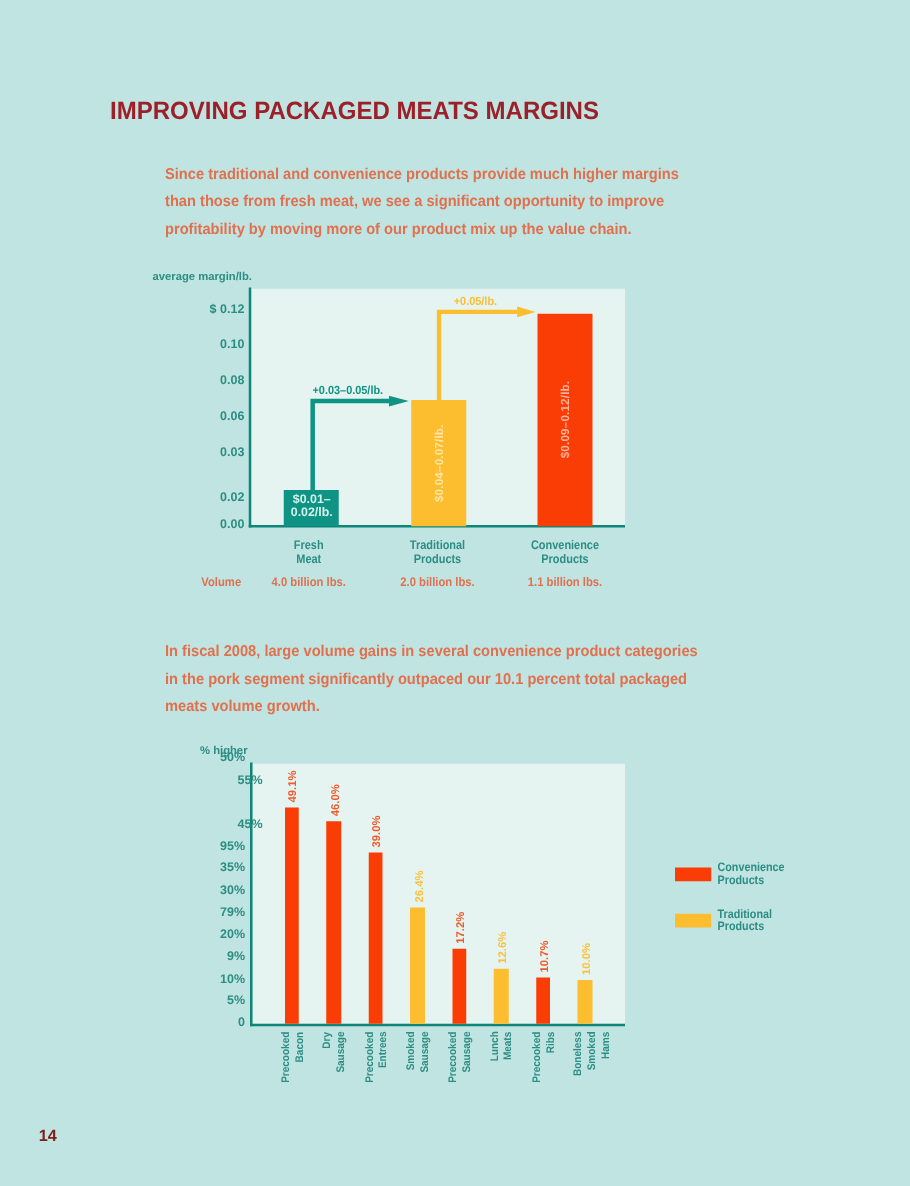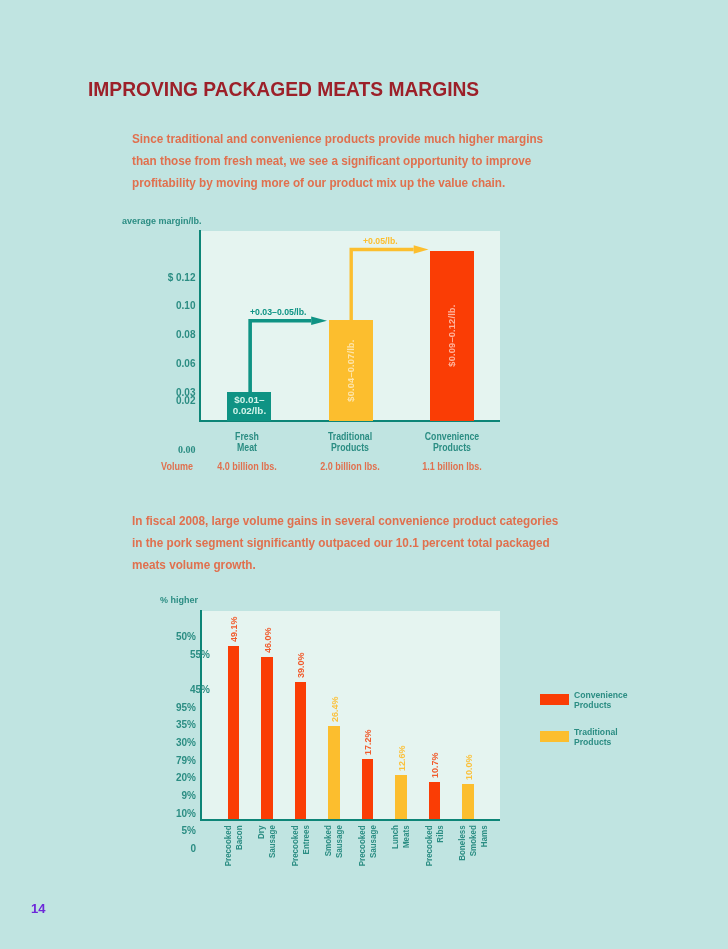--- a/index.html
+++ b/index.html
@@ -12,21 +12,21 @@
   .para{position:absolute;color:#e0704e;font-size:12.5px;font-weight:bold;line-height:22.1px;
         transform:scaleX(.938);transform-origin:0 0;}
   #p1{left:132px;top:127.5px;width:441px;}
   #p2{left:132px;top:510px;width:458px;}
   #pagenum{position:absolute;left:31px;top:901px;font-size:13px;color:#8d9f9d;font-weight:bold;}
 
   
   .plot{position:absolute;background:#e5f4f0;}
   .axis-v{position:absolute;background:#0d8577;width:2px;}
   .axis-h{position:absolute;background:#0d8577;height:2px;}
-  .ylab{position:absolute;color:#2b8d83;font-size:10px;font-weight:bold;text-align:right;margin-top:30px;}
+  .ylab{position:absolute;color:#2b8d83;font-size:10px;font-weight:bold;text-align:right;}
   .axname{position:absolute;color:#2b8d83;font-size:9px;font-weight:bold;}
   .bar{position:absolute;}
   .catlab{position:absolute;color:#2b8d83;font-size:10px;font-weight:bold;text-align:center;line-height:11.2px;
           transform:scaleX(.875);transform-origin:50% 0;}
 
   
   .c1val{position:absolute;writing-mode:vertical-rl;transform:rotate(180deg);font-size:9.3px;font-weight:bold;color:#fff;letter-spacing:.15px;}
   .arrowlab{position:absolute;font-size:9.4px;font-weight:bold;white-space:nowrap;
             transform:scaleX(.93);transform-origin:0 0;}
   .vol{position:absolute;color:#e0704e;font-size:10px;font-weight:bold;text-align:center;
@@ -41,30 +41,30 @@
   .legtxt{position:absolute;color:#2b8d83;font-size:9.8px;font-weight:bold;line-height:10.2px;
           transform:scaleX(.88);transform-origin:0 0;}
 </style>
 </head>
 <body style="background: rgb(192, 228, 225);">
 
 <div class="page">
   <div id="title" style="color: rgb(156, 32, 41);">IMPROVING PACKAGED MEATS MARGINS</div>
   <div class="para" id="p1" style="color: rgb(224, 112, 78);">Since traditional and convenience products provide much higher margins than those from fresh meat, we see a significant opportunity to improve profitability by moving more of our product mix up the value chain.</div>
   <div class="para" id="p2" style="color: rgb(224, 112, 78);">In fiscal 2008, large volume gains in several convenience product categories in the pork segment significantly outpaced our 10.1 percent total packaged meats volume growth.</div>
-  <div id="pagenum" style="color: #6d28d9;">14</div>
+  <div id="pagenum" style="color: #7f1d1d;">14</div>
 
   <div id="chart1">
     <div class="axname" style="left: 122px; top: 216px; color: rgb(43, 141, 131);">average margin/lb.</div>
     <div class="plot" style="left: 201px; top: 231px; width: 299px; height: 189px; background: rgb(229, 244, 240);"></div>
     <div class="axis-v" style="left: 199px; top: 230px; height: 192px; background: rgb(13, 133, 119);"></div>
     <div class="axis-h" style="left: 199px; top: 420px; width: 301px; background: rgb(13, 133, 119);"></div>
     <div id="c1-yticks">
-        <div class="ylab" style="left: 140px; width: 55.5px; top: 414px; color: rgb(43, 141, 131); font-family: Liberation Serif, serif;">0.00</div>
-        <div class="ylab" style="left: 140px; width: 55.5px; top: 365px; color: rgb(43, 141, 131);">0.02</div>
+        <div class="ylab" style="left: 140px; width: 55.5px; top: 414px; color: rgb(43, 141, 131);">0.00</div>
+        <div class="ylab" style="left: 140px; width: 55.5px; top: 393px; color: rgb(43, 141, 131);">0.02</div>
         <div class="ylab" style="left: 140px; width: 55.5px; top: 356.5px; color: rgb(43, 141, 131);">0.03</div>
         <div class="ylab" style="left: 140px; width: 55.5px; top: 327.75px; color: rgb(43, 141, 131);">0.06</div>
         <div class="ylab" style="left: 140px; width: 55.5px; top: 299px; color: rgb(43, 141, 131);">0.08</div>
         <div class="ylab" style="left: 140px; width: 55.5px; top: 270.25px; color: rgb(43, 141, 131);">0.10</div>
         <div class="ylab" style="left: 140px; width: 55.5px; top: 241.5px; color: rgb(43, 141, 131);">$ 0.12</div>
       </div>
     <div id="c1-bars">
         <div class="bar" style="left: 227.4px; top: 391.75px; width: 44px; height: 28.75px; background: rgb(15, 147, 132);"></div>
         <div style="position: absolute; color: rgb(211, 244, 234); font-size: 9.9px; font-weight: bold; text-align: center; line-height: 10.7px; left: 217.4px; width: 64px; top: 395.25px;">$0.01–<br>0.02/lb.</div>
         <div class="bar" style="left: 329.3px; top: 319.875px; width: 44px; height: 100.625px; background: rgb(252, 190, 46);"></div>

